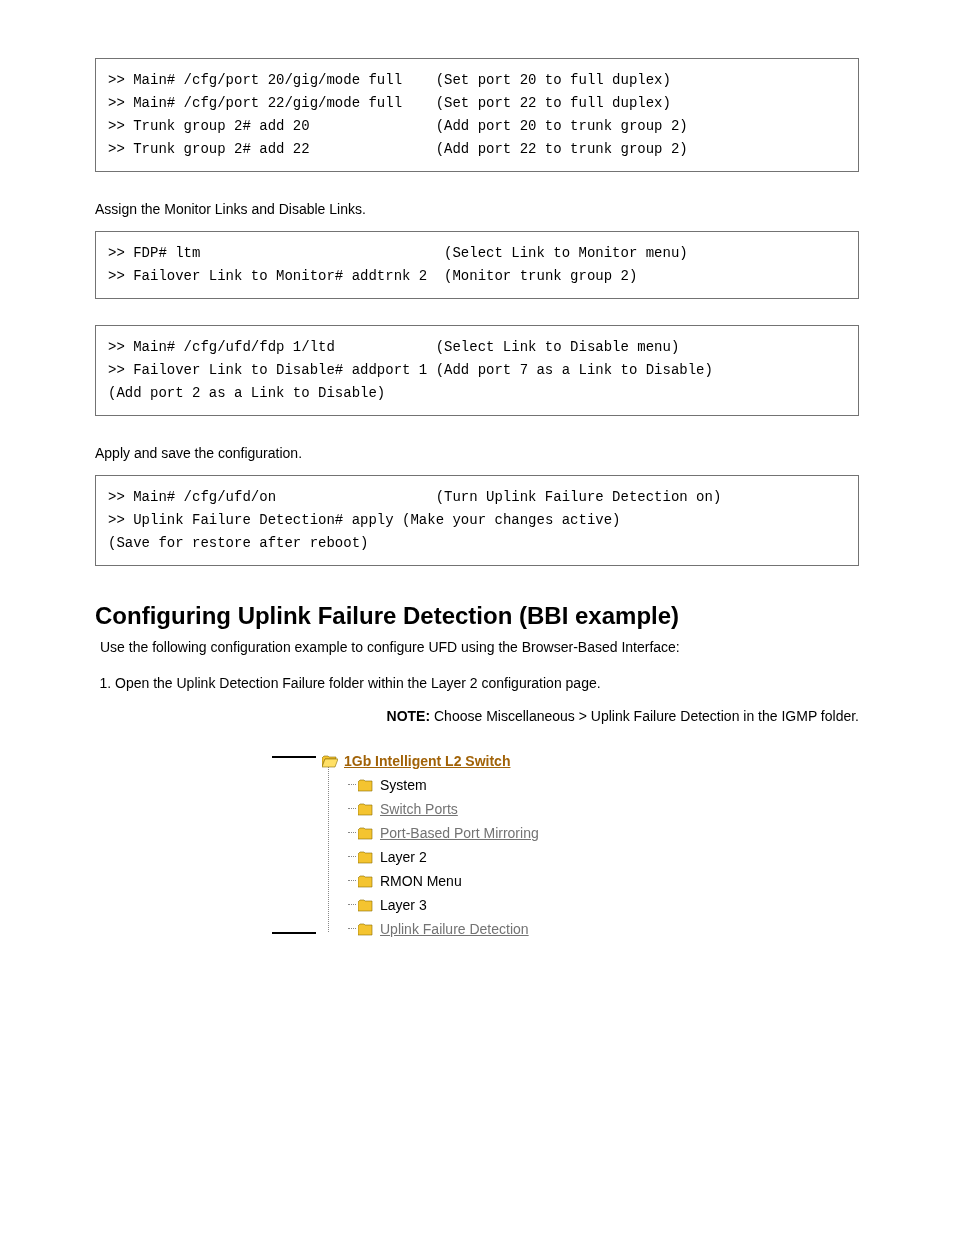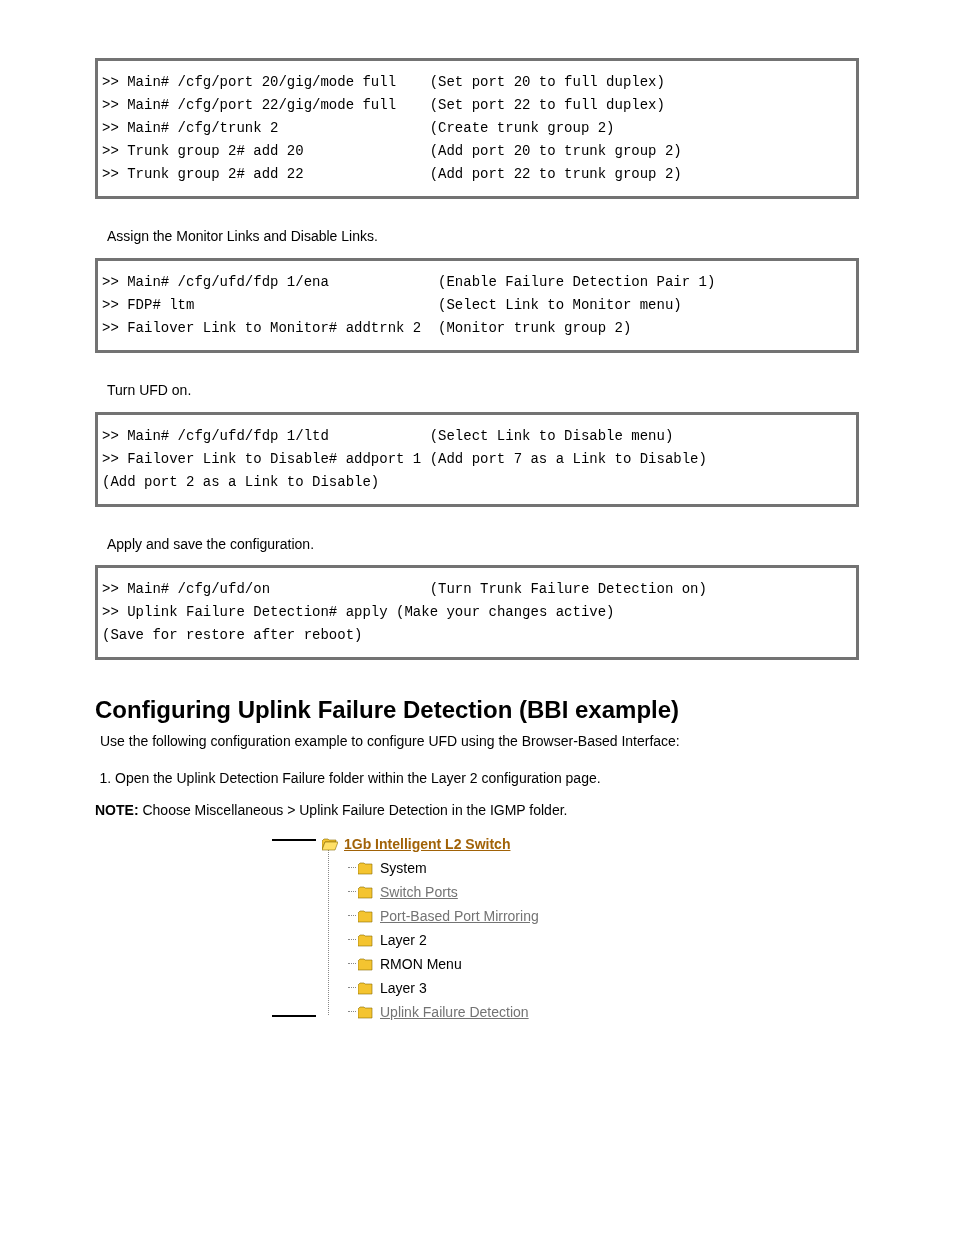--- a/index.html
+++ b/index.html
@@ -13,25 +13,25 @@
     font-family: Arial, Helvetica, sans-serif;
     color: #000;
   }
   .page {
     padding: 50px 95px 40px 95px;
     position: relative;
   }
   .body-text {
     font-size: 14px;
     line-height: 1.6;
-    margin: 18px 0 10px 12px;
+    margin: 18px 0 10px 0;
   }
   .code-box {
-    border: 3px solid #737373;
-    padding: 10px 4px;
+    border: 1px solid #737373;
+    padding: 10px 12px;
     margin: 8px 0 26px 0;
   }
   .code-line {
     display: flex;
     font-family: "Courier New", Courier, monospace;
     font-size: 14px;
     line-height: 1.65;
     white-space: pre;
   }
   .cmd {
@@ -125,57 +125,55 @@
     color: #a16207;
     text-decoration: underline;
     font-weight: bold;
   }
   .tree-label-plain {
     color: #000;
   }
   .note {
     font-size: 14px;
     line-height: 1.6;
-    margin: 6px 0 10px 0;
+    margin: 6px 0 22px 0;
+    text-align: right;
   }
   .note .bold { font-weight: bold; }
 </style>
 </head>
 <body>
 
 <div class="page">
 
   <div class="code-box" id="box1">
       <div class="code-line"><span class="cmd">&gt;&gt; Main# /cfg/port 20/gig/mode full    </span><span class="comment">(Set port 20 to full duplex)</span></div>
       <div class="code-line"><span class="cmd">&gt;&gt; Main# /cfg/port 22/gig/mode full    </span><span class="comment">(Set port 22 to full duplex)</span></div>
-      <div class="code-line"><span class="cmd">&gt;&gt; Main# /cfg/trunk 2                  </span><span class="comment">(Create trunk group 2)</span></div>
       <div class="code-line"><span class="cmd">&gt;&gt; Trunk group 2# add 20               </span><span class="comment">(Add port 20 to trunk group 2)</span></div>
       <div class="code-line"><span class="cmd">&gt;&gt; Trunk group 2# add 22               </span><span class="comment">(Add port 22 to trunk group 2)</span></div>
     </div>
 
   <p class="body-text">Assign the Monitor Links and Disable Links.</p>
 
   <div class="code-box" id="box2">
-      <div class="code-line"><span class="cmd">&gt;&gt; Main# /cfg/ufd/fdp 1/ena             </span><span class="comment">(Enable Failure Detection Pair 1)</span></div>
       <div class="code-line"><span class="cmd">&gt;&gt; FDP# ltm                             </span><span class="comment">(Select Link to Monitor menu)</span></div>
       <div class="code-line"><span class="cmd">&gt;&gt; Failover Link to Monitor# addtrnk 2  </span><span class="comment">(Monitor trunk group 2)</span></div>
     </div>
 
-  <p class="body-text">Turn UFD on.</p>
 
   <div class="code-box" id="box3">
       <div class="code-line"><span class="cmd">&gt;&gt; Main# /cfg/ufd/fdp 1/ltd            </span><span class="comment">(Select Link to Disable menu)</span></div>
       <div class="code-line"><span class="cmd">&gt;&gt; Failover Link to Disable# addport 1 </span><span class="comment">(Add port 7 as a Link to Disable)</span></div>
       <div class="code-line"><span class="comment">(Add port 2 as a Link to Disable)</span></div>
     </div>
 
   <p class="body-text">Apply and save the configuration.</p>
 
   <div class="code-box" id="box4">
-      <div class="code-line"><span class="cmd">&gt;&gt; Main# /cfg/ufd/on                   </span><span class="comment">(Turn Trunk Failure Detection on)</span></div>
+      <div class="code-line"><span class="cmd">&gt;&gt; Main# /cfg/ufd/on                   </span><span class="comment">(Turn Uplink Failure Detection on)</span></div>
       <div class="code-line"><span class="cmd">&gt;&gt; Uplink Failure Detection# apply </span><span class="comment">(Make your changes active)</span></div>
       <div class="code-line"><span class="comment">(Save for restore after reboot)</span></div>
     </div>
 
   <h2 class="section-head">Configuring Uplink Failure Detection (BBI example)</h2>
 
   <p class="sub-text">Use the following configuration example to configure UFD using the Browser-Based Interface:</p>
 
   <ol class="ol-steps">
     <li>

